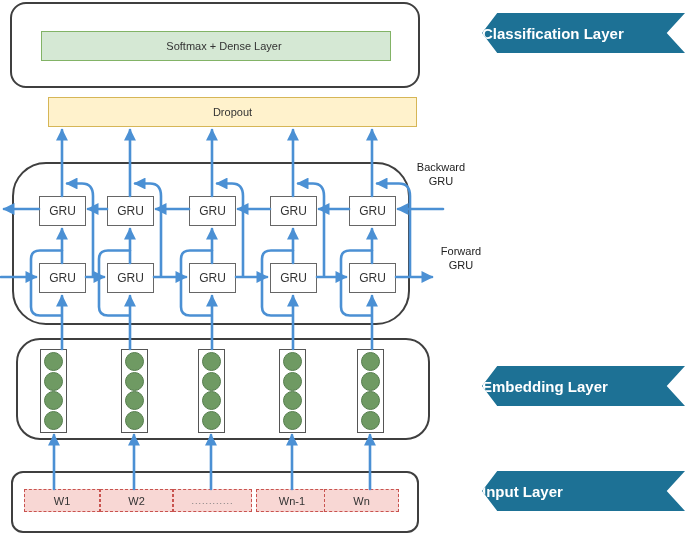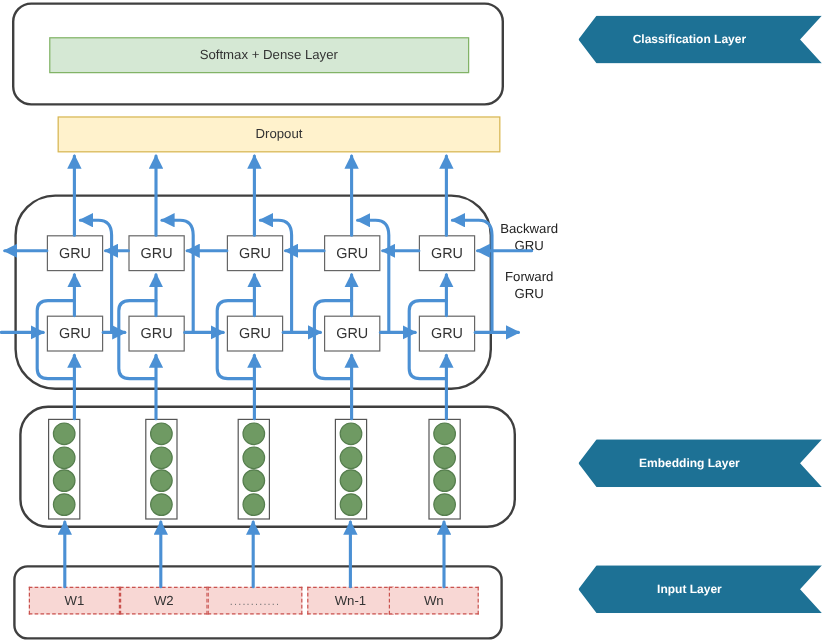--- a/index.html
+++ b/index.html
@@ -42,26 +42,26 @@
   .wbox{
     position:absolute;top:489px;height:23px;box-sizing:border-box;
     background:var(--pink-fill);border:1.2px dashed var(--pink-border);
     display:flex;align-items:center;justify-content:center;font-size:11px;color:#333;z-index:2;
   }
   .wbox.dots{font-size:9px;color:#777;letter-spacing:1px;}
   .annotation{
     position:absolute;left:412px;width:58px;text-align:center;font-size:11px;
     line-height:1.3;color:#222;white-space:pre-line;z-index:2;
   }
-  #backward-annotation{top:184px;}
-  #forward-annotation{top:224px;}
+  #backward-annotation{top:160px;}
+  #forward-annotation{top:244px;padding-left:20px;}
   .banner{
     position:absolute;left:482px;width:203px;height:40px;background:var(--banner-teal);
-    color:#fff;font-weight:bold;font-size:10px;
-    display:flex;align-items:center;justify-content:center;padding-right:18px;box-sizing:border-box;
+    color:#fff;font-weight:bold;font-size:15px;
+    display:flex;align-items:center;justify-content:flex-start;padding-right:18px;box-sizing:border-box;
     clip-path:polygon(0 50%, 7.5% 0, 100% 0, 91% 50%, 100% 100%, 7.5% 100%);
     z-index:2;
   }
   #banner-classification{top:13px;}
   #banner-bigru{top:205px;}
   #banner-embedding{top:366px;}
   #banner-input{top:471px;}
   #arrows{position:absolute;left:0;top:0;z-index:3;pointer-events:none;}
 </style>
 </head>

